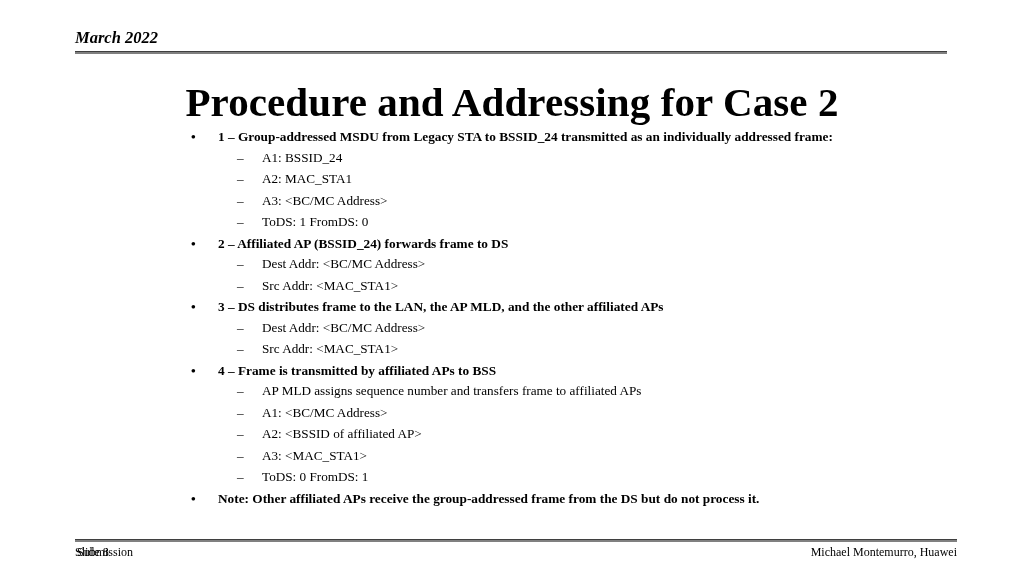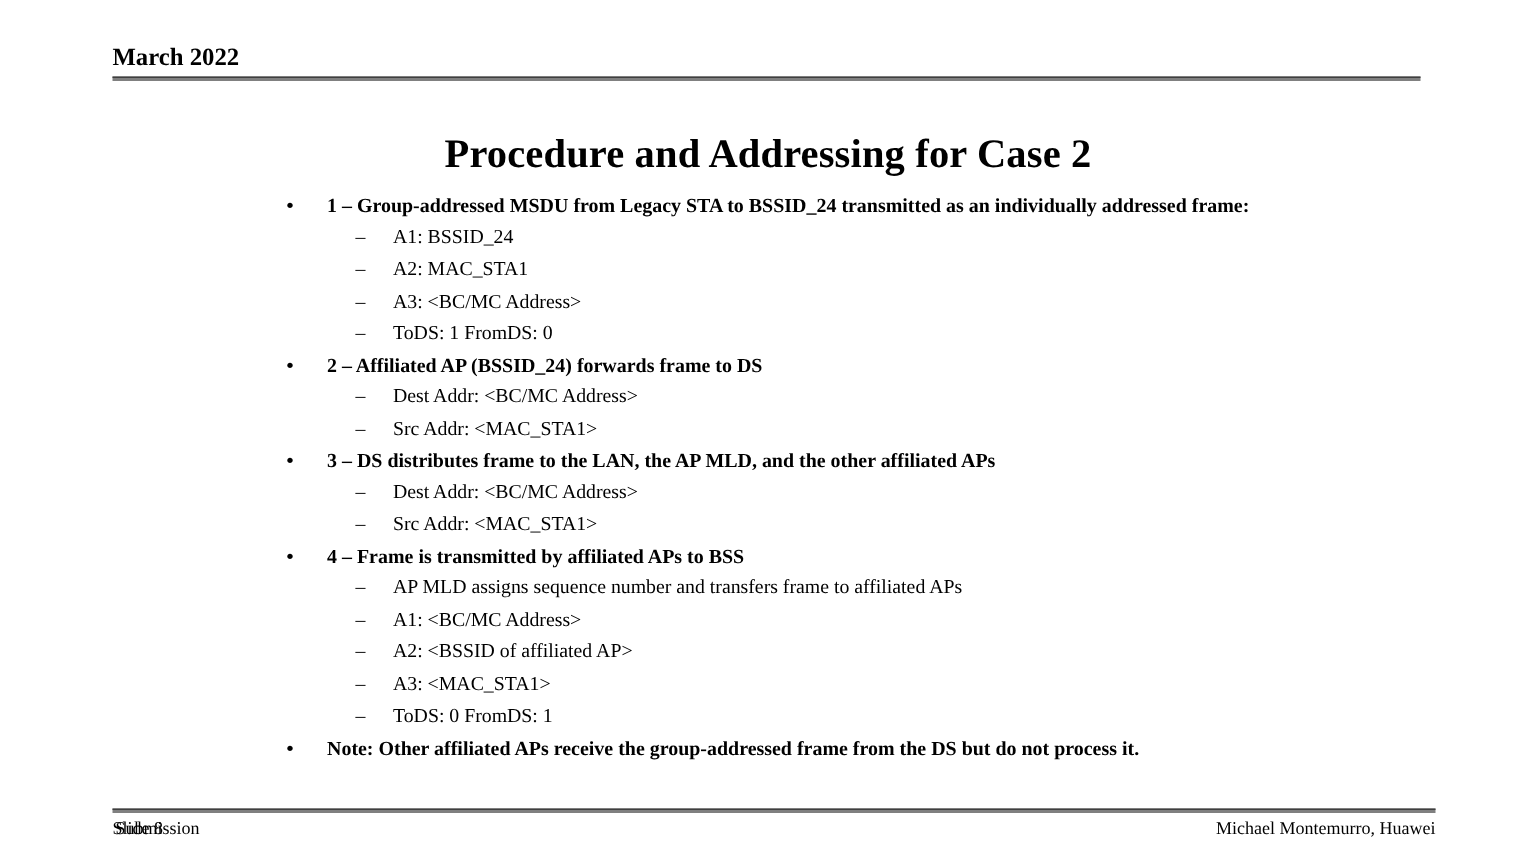--- a/index.html
+++ b/index.html
@@ -16,20 +16,21 @@
     overflow: hidden;
   }
 
   
   #slide-header {
     position: absolute;
     left: 75px;
     top: 28px;
     width: 872px;
     height: 26px;
+    font-style: italic;
   }
   #header-date {
     position: absolute;
     left: 0;
     top: 0;
     font-size: 16.5px;
     font-weight: bold;
     line-height: 20px;
     white-space: nowrap;
   }
@@ -52,21 +53,21 @@
     border-top: 1px solid #3f3f3f;
   }
 
   
   #slide-title {
     position: absolute;
     left: 62px;
     top: 84px;
     width: 900px;
     text-align: center;
-    font-size: 27px;
+    font-size: 41px;
     font-weight: bold;
     line-height: 36px;
     letter-spacing: 0.1px;
   }
 
   
   #slide-body {
     position: absolute;
     left: 180px;
     top: 128px;

